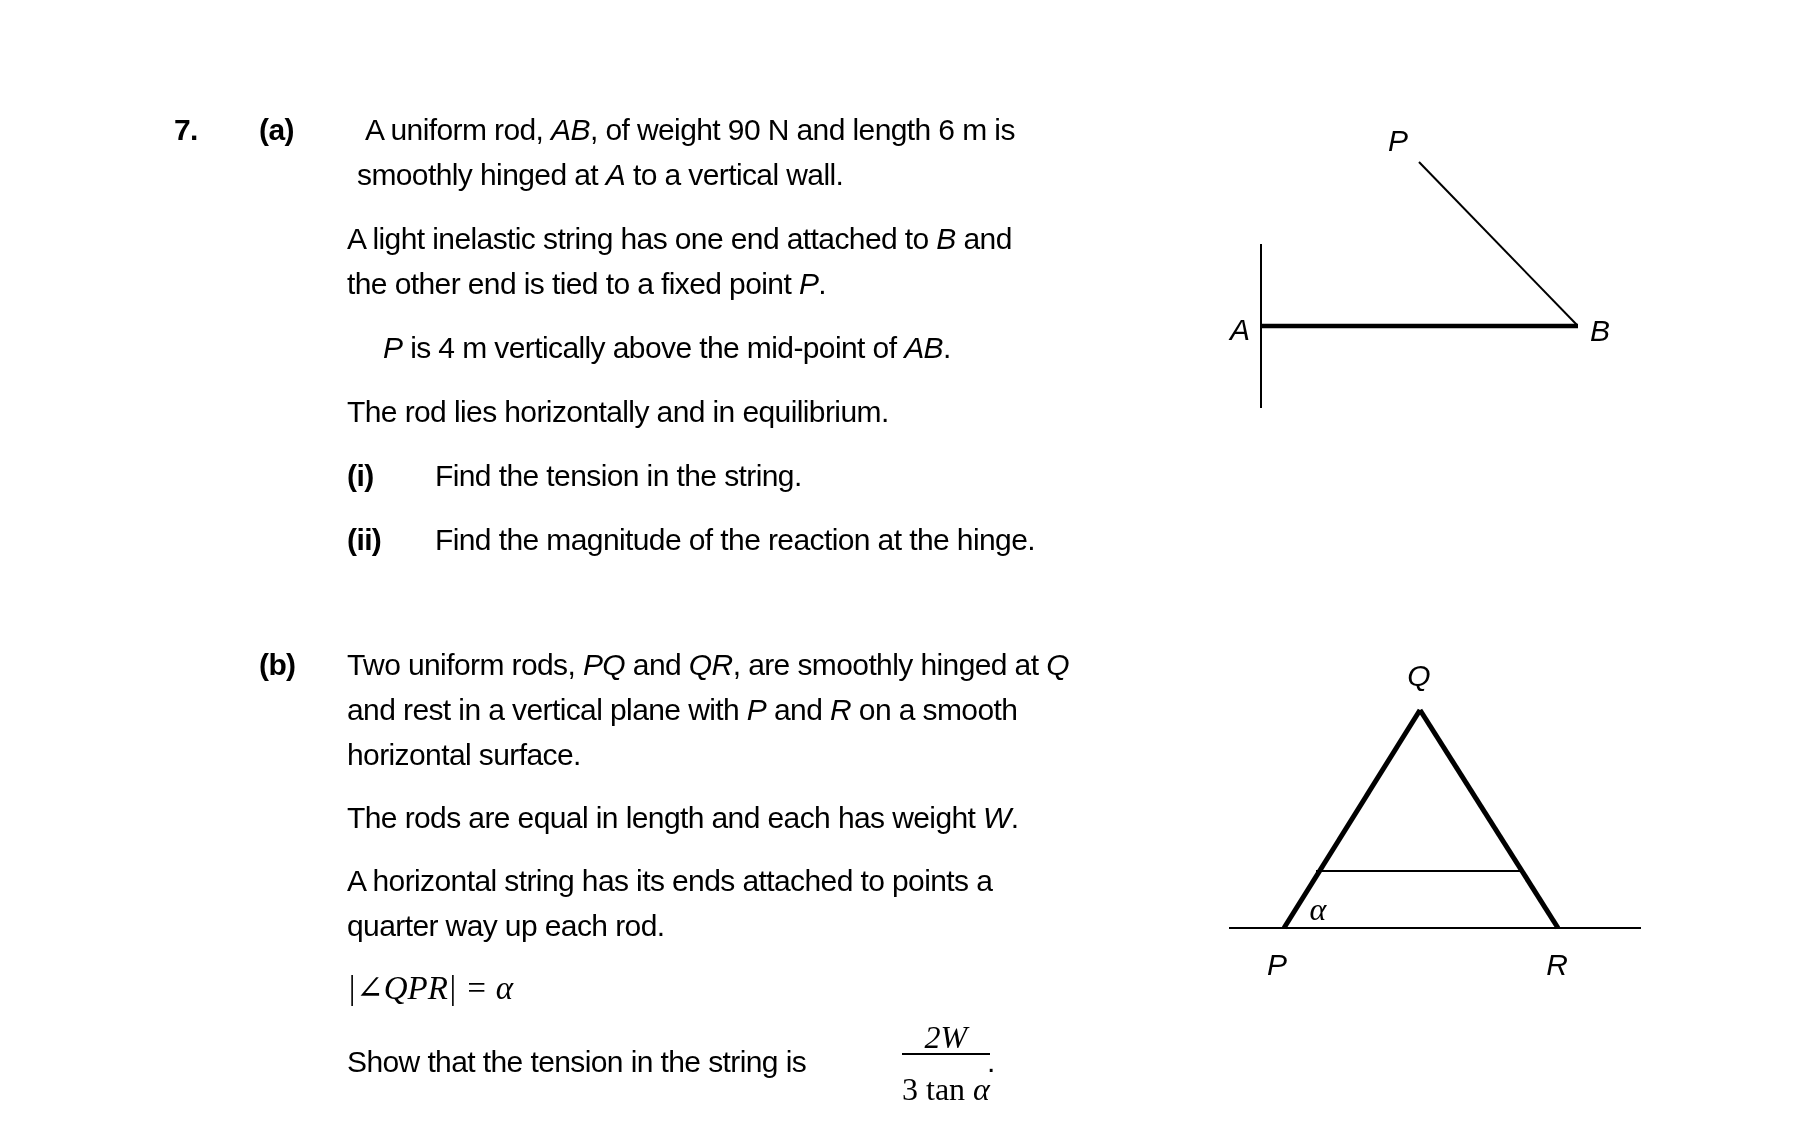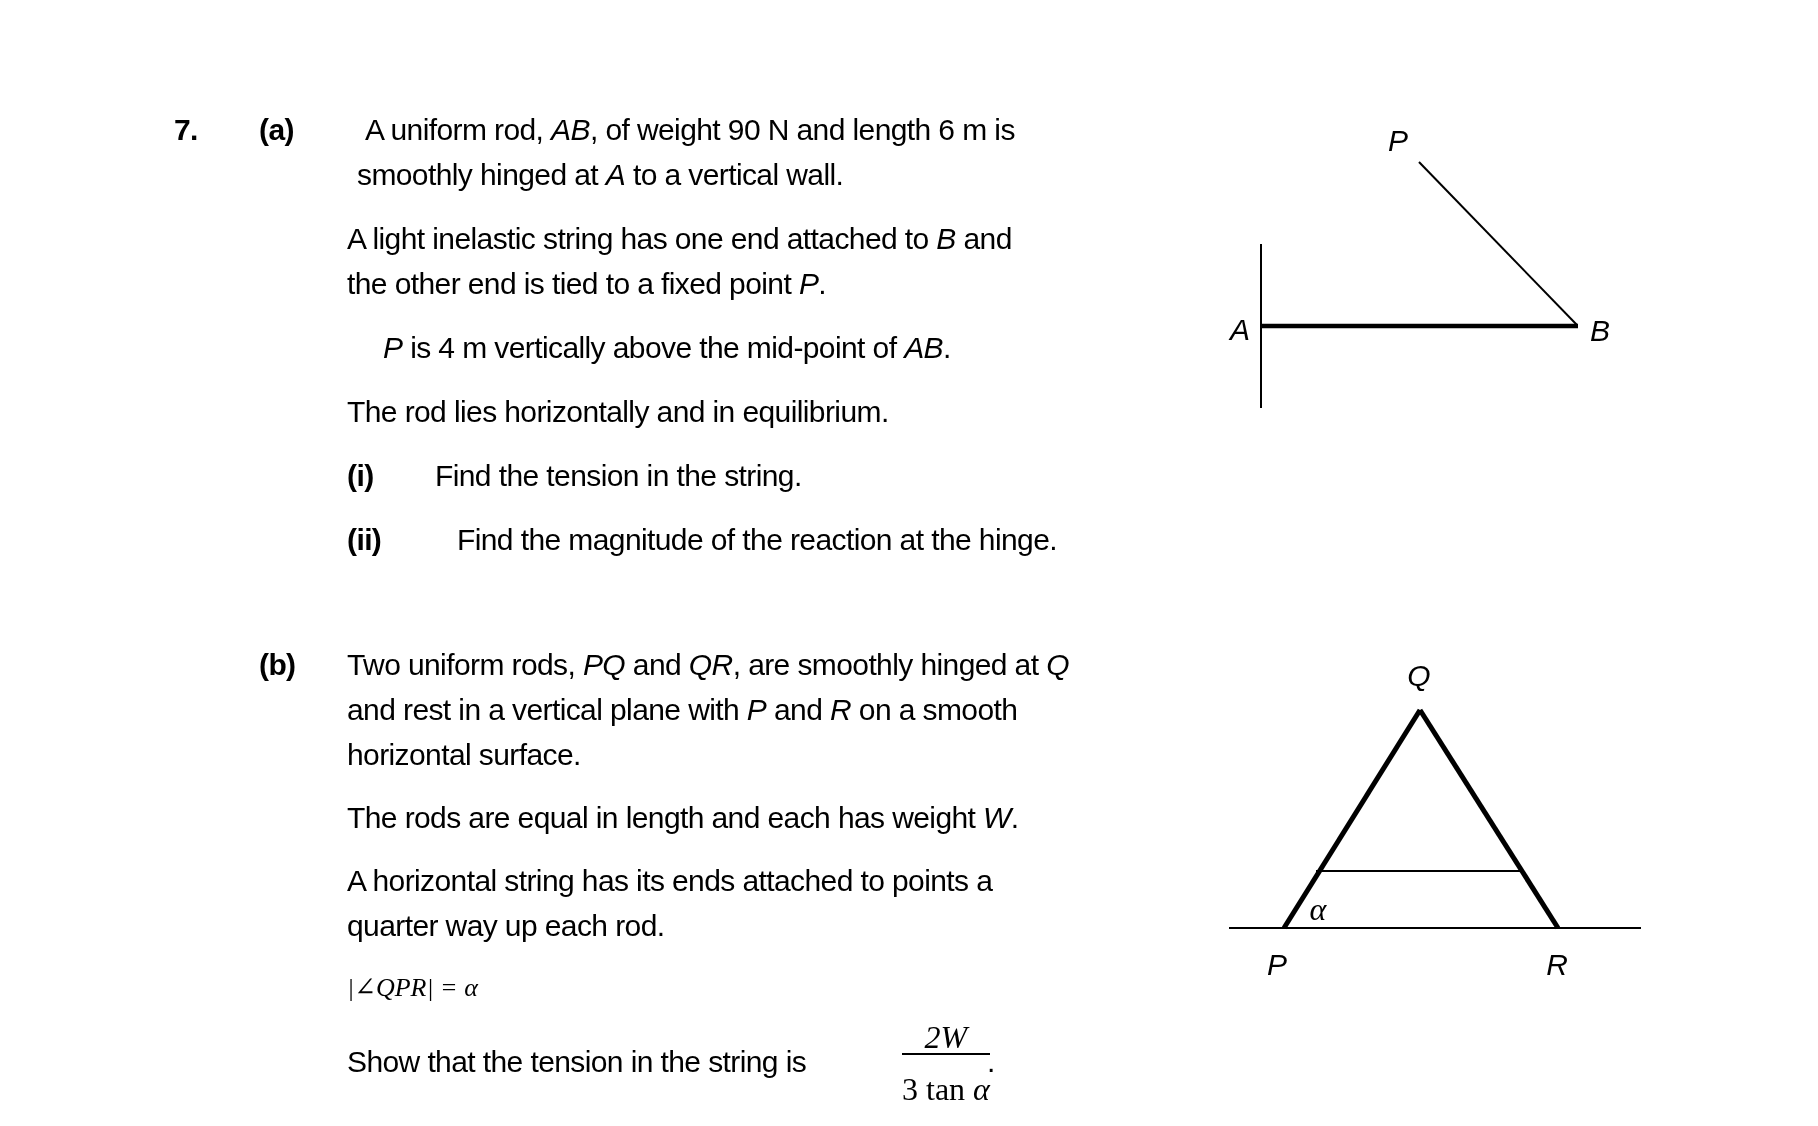--- a/index.html
+++ b/index.html
@@ -20,21 +20,21 @@
       white-space: nowrap;
       font-size: 30px;
       line-height: 36px;
       letter-spacing: -0.6px;
     }
     .b { font-weight: bold; }
     .i { font-style: italic; }
     .math {
       font-family: "Liberation Serif", "DejaVu Serif", serif;
       font-style: italic;
-      font-size: 26px;
+      font-size: 33px;
       letter-spacing: 0;
     }
     .frac {
       position: absolute;
       display: inline-block;
       text-align: center;
       font-family: "Liberation Serif", "DejaVu Serif", serif;
       font-size: 32px;
       line-height: 26px;
     }
@@ -79,21 +79,21 @@
   <div class="t" style="left:347px; top:266px;"><span>the other end is tied to a fixed point </span><span class="i">P</span><span>.</span></div>
 
   <div class="t" style="left:347px; top:330px;margin-left:36px;"><span class="i">P</span><span> is 4 m vertically above the mid-point of </span><span class="i">AB</span><span>.</span></div>
 
   <div class="t" style="left:347px; top:394px;">The rod lies horizontally and in equilibrium.</div>
 
   <div class="t b" style="left:347px; top:458px;">(i)</div>
   <div class="t" style="left:435px; top:458px;">Find the tension in the string.</div>
 
   <div class="t b" style="left:347px; top:522px;">(ii)</div>
-  <div class="t" style="left:435px; top:522px;margin-left:22px;">Find the magnitude of the reaction at the hinge.</div>
+  <div class="t" style="left:435px; top:522px;">Find the magnitude of the reaction at the hinge.</div>
 </div>
 
 <div class="t b" style="left:259px; top:647px;">(b)</div>
 
 <div>
   <div class="t" style="left:347px; top:647px;"><span>Two uniform rods, </span><span class="i">PQ</span><span> and </span><span class="i">QR</span><span>, are smoothly hinged at </span><span class="i">Q</span></div>
   <div class="t" style="left:347px; top:692px;"><span>and rest in a vertical plane with </span><span class="i">P</span><span> and </span><span class="i">R</span><span> on a smooth</span></div>
   <div class="t" style="left:347px; top:737px;">horizontal surface.</div>
 
   <div class="t" style="left:347px; top:800px;"><span>The rods are equal in length and each has weight </span><span class="i">W</span><span>.</span></div>

